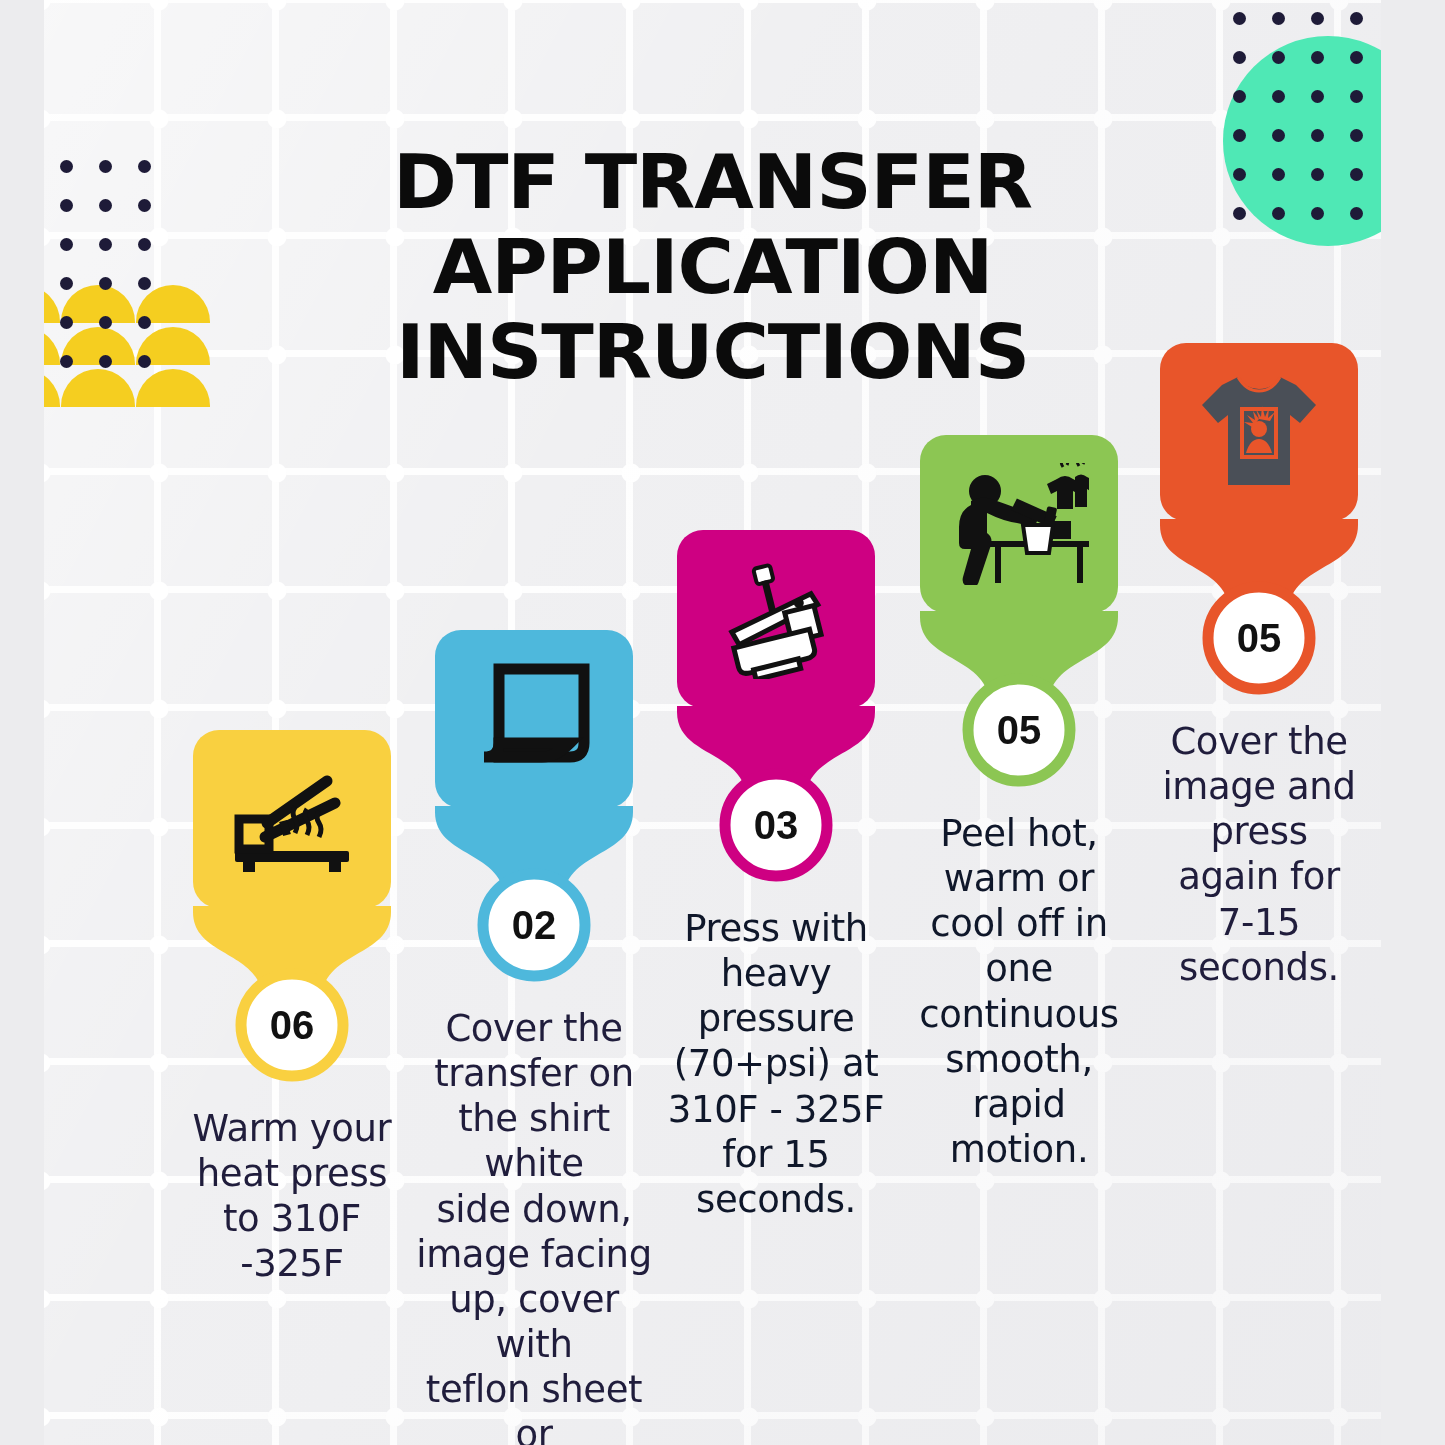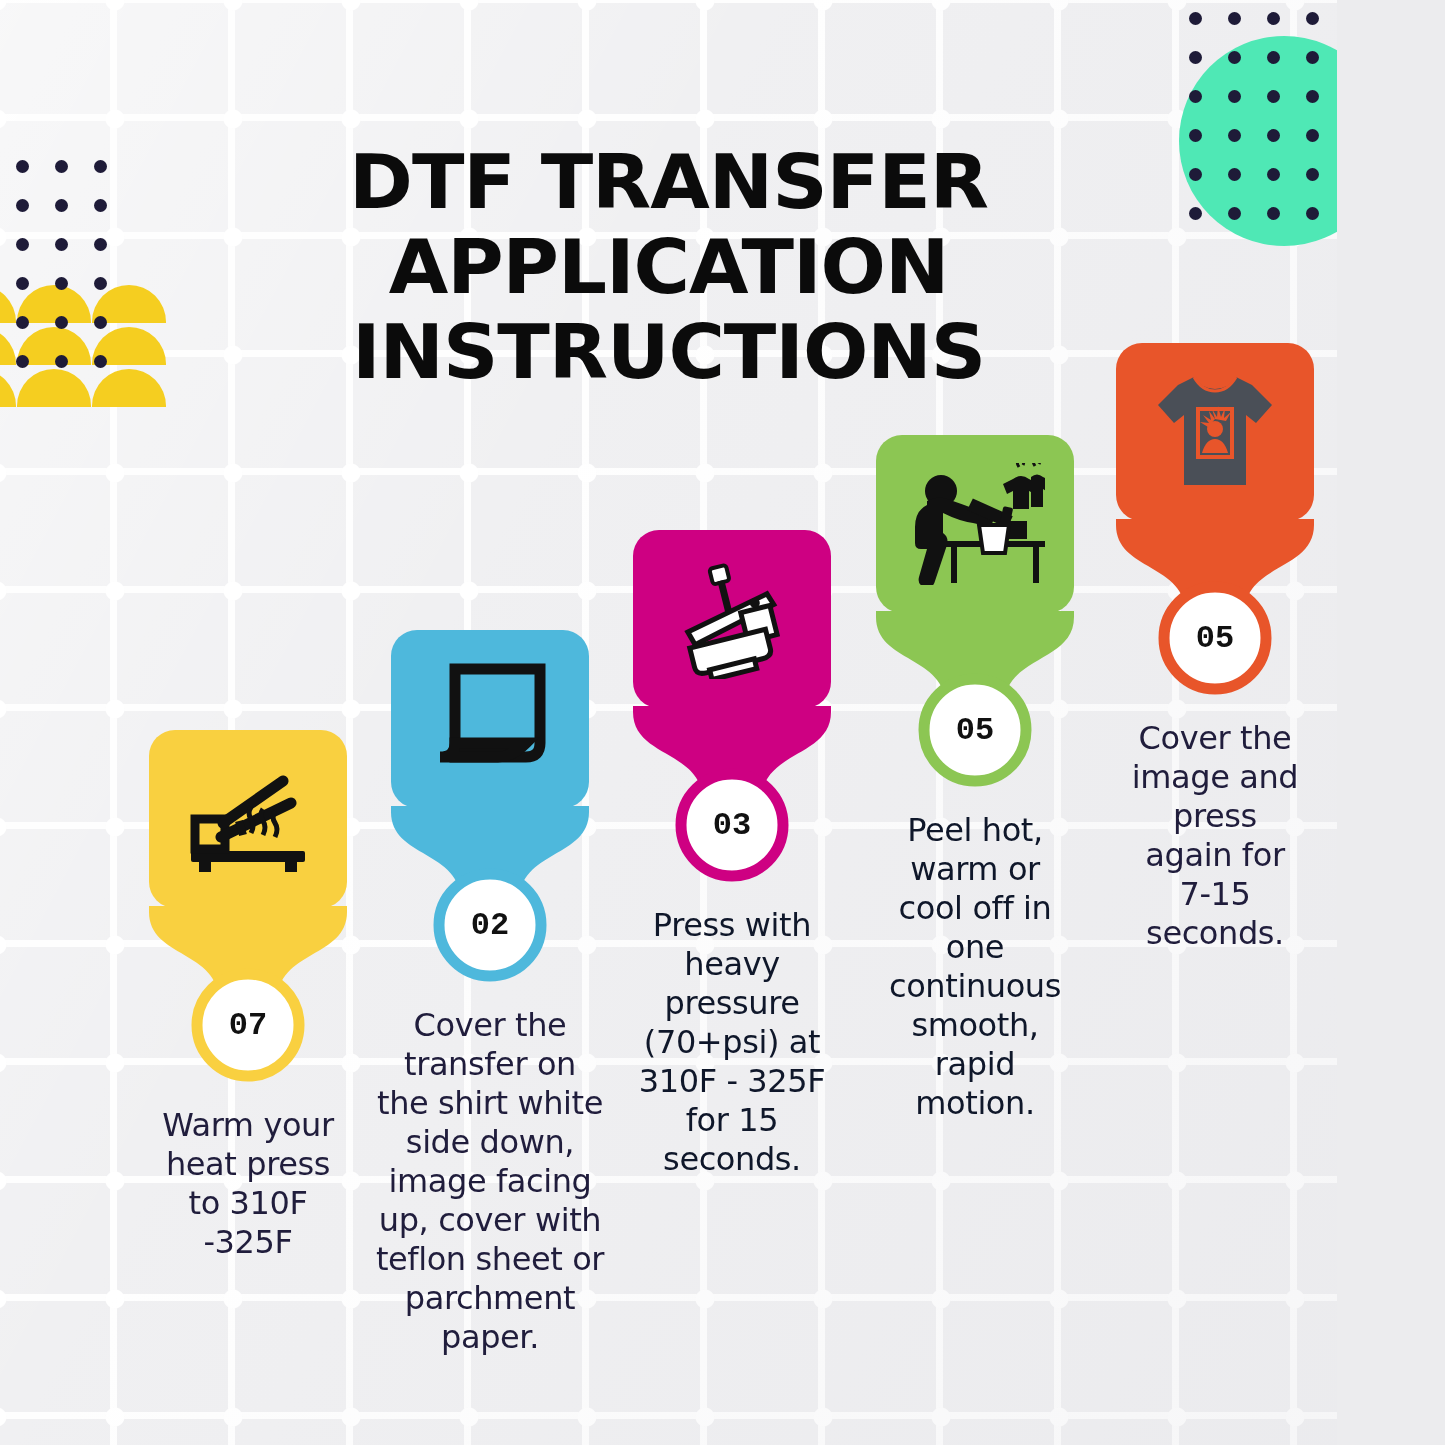--- a/index.html
+++ b/index.html
@@ -6,20 +6,21 @@
   body{
     width:1445px;height:1445px;
     background:#ececee;
     font-family:"Liberation Sans", sans-serif;
     overflow:hidden;
   }
   #poster{
     position:relative;width:1337px;height:1445px;
     background:#ececed;
     overflow:hidden;
+    margin-left:44px;
   }
 
   
   .bg-grid{
     position:absolute;inset:0;
     background-color:#efeff1;
     background-image:
       linear-gradient(to right, rgba(255,255,255,0.95) 0 7px, rgba(0,0,0,0) 7px),
       linear-gradient(to bottom, rgba(255,255,255,0.95) 0 7px, rgba(0,0,0,0) 7px);
     background-size:118px 118px;
@@ -121,30 +122,30 @@
     position:relative;
     width:118px;height:118px;
     margin:-36px auto 0;
   }
   .badge{
     position:absolute;inset:0;
     border-radius:50%;
     background:#ffffff;
     box-sizing:border-box;
     display:flex;align-items:center;justify-content:center;
-    font-family:Liberation Mono, monospace;
+    font-family:Liberation Sans, sans-serif;
     font-weight:bold;
-    font-size:32px;
+    font-size:40px;
     color:#111;
     letter-spacing:0px;
   }
   .step-text{
     margin-top:22px;
     font-family:"DejaVu Sans", sans-serif;
-    font-size:32px;
+    font-size:37px;
     line-height:1.22;
     color:#201d3c;
     font-weight:normal;
     white-space:pre-line;
     letter-spacing:-0.4px;
   }
 </style>
 </head>
 <body>
 
@@ -239,21 +240,21 @@
     </div>
     <div class="stem" id="stem-1">
       <svg class="fill" viewBox="0 0 198 96" preserveAspectRatio="none">
         <path id="stempath-1" d="M0,0 H198 V6 C198,52 128,44 128,96 H70 C70,44 0,52 0,6 Z" fill="#F9D040"></path>
       </svg>
     </div>
     <div class="badge-wrap">
       <svg width="118" height="118" viewBox="0 0 118 118" style="position:absolute;inset:0;">
         <circle id="ring-1" cx="59" cy="59" r="51" fill="#ffffff" stroke-width="11" stroke="#F9D040"></circle>
       </svg>
-      <div class="badge" style="background:transparent;">07</div>
+      <div class="badge" style="background:transparent;">06</div>
     </div>
     <div class="step-text" style="color: rgb(32, 29, 60);">Warm your
 heat press
 to 310F
 -325F</div>
   </div>
 
   <div class="step" id="step-2" style="left:370px; top:630px;">
     <div class="card" id="card-2" style="background: rgb(78, 184, 220);">
       <span>

